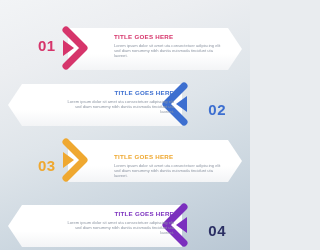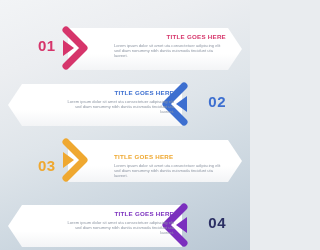--- a/index.html
+++ b/index.html
@@ -85,35 +85,35 @@
   
   .num {
     position: absolute;
     top: 18px;
     font-size: 15px;
     font-weight: bold;
     letter-spacing: 0.5px;
     line-height: 15px;
   }
   .num-l { left: 38px; }
-  .num-r { right: 24px; }
+  .num-r { right: 24px; margin-top: 8px; }
 
   
   .arrow {
     position: absolute;
     top: 2px;
     width: 52px;
     height: 52px;
   }
   .arrow-r { left: 54px; }
   .arrow-l { right: 54px; }
   .arrow svg { display: block; width: 52px; height: 52px; }
 
   
-  .c1 { color: #d6356b; text-align: right; }
+  .c1 { color: #d6356b; }
   .c2 { color: #3d6fd0; }
   .c3 { color: #efa830; margin-top: 8px; }
   .c4 { color: #7b2fbe; }
   .n4 { color: #2b2f63; }
 </style>
 </head>
 <body>
 
 <div id="stage">
 

